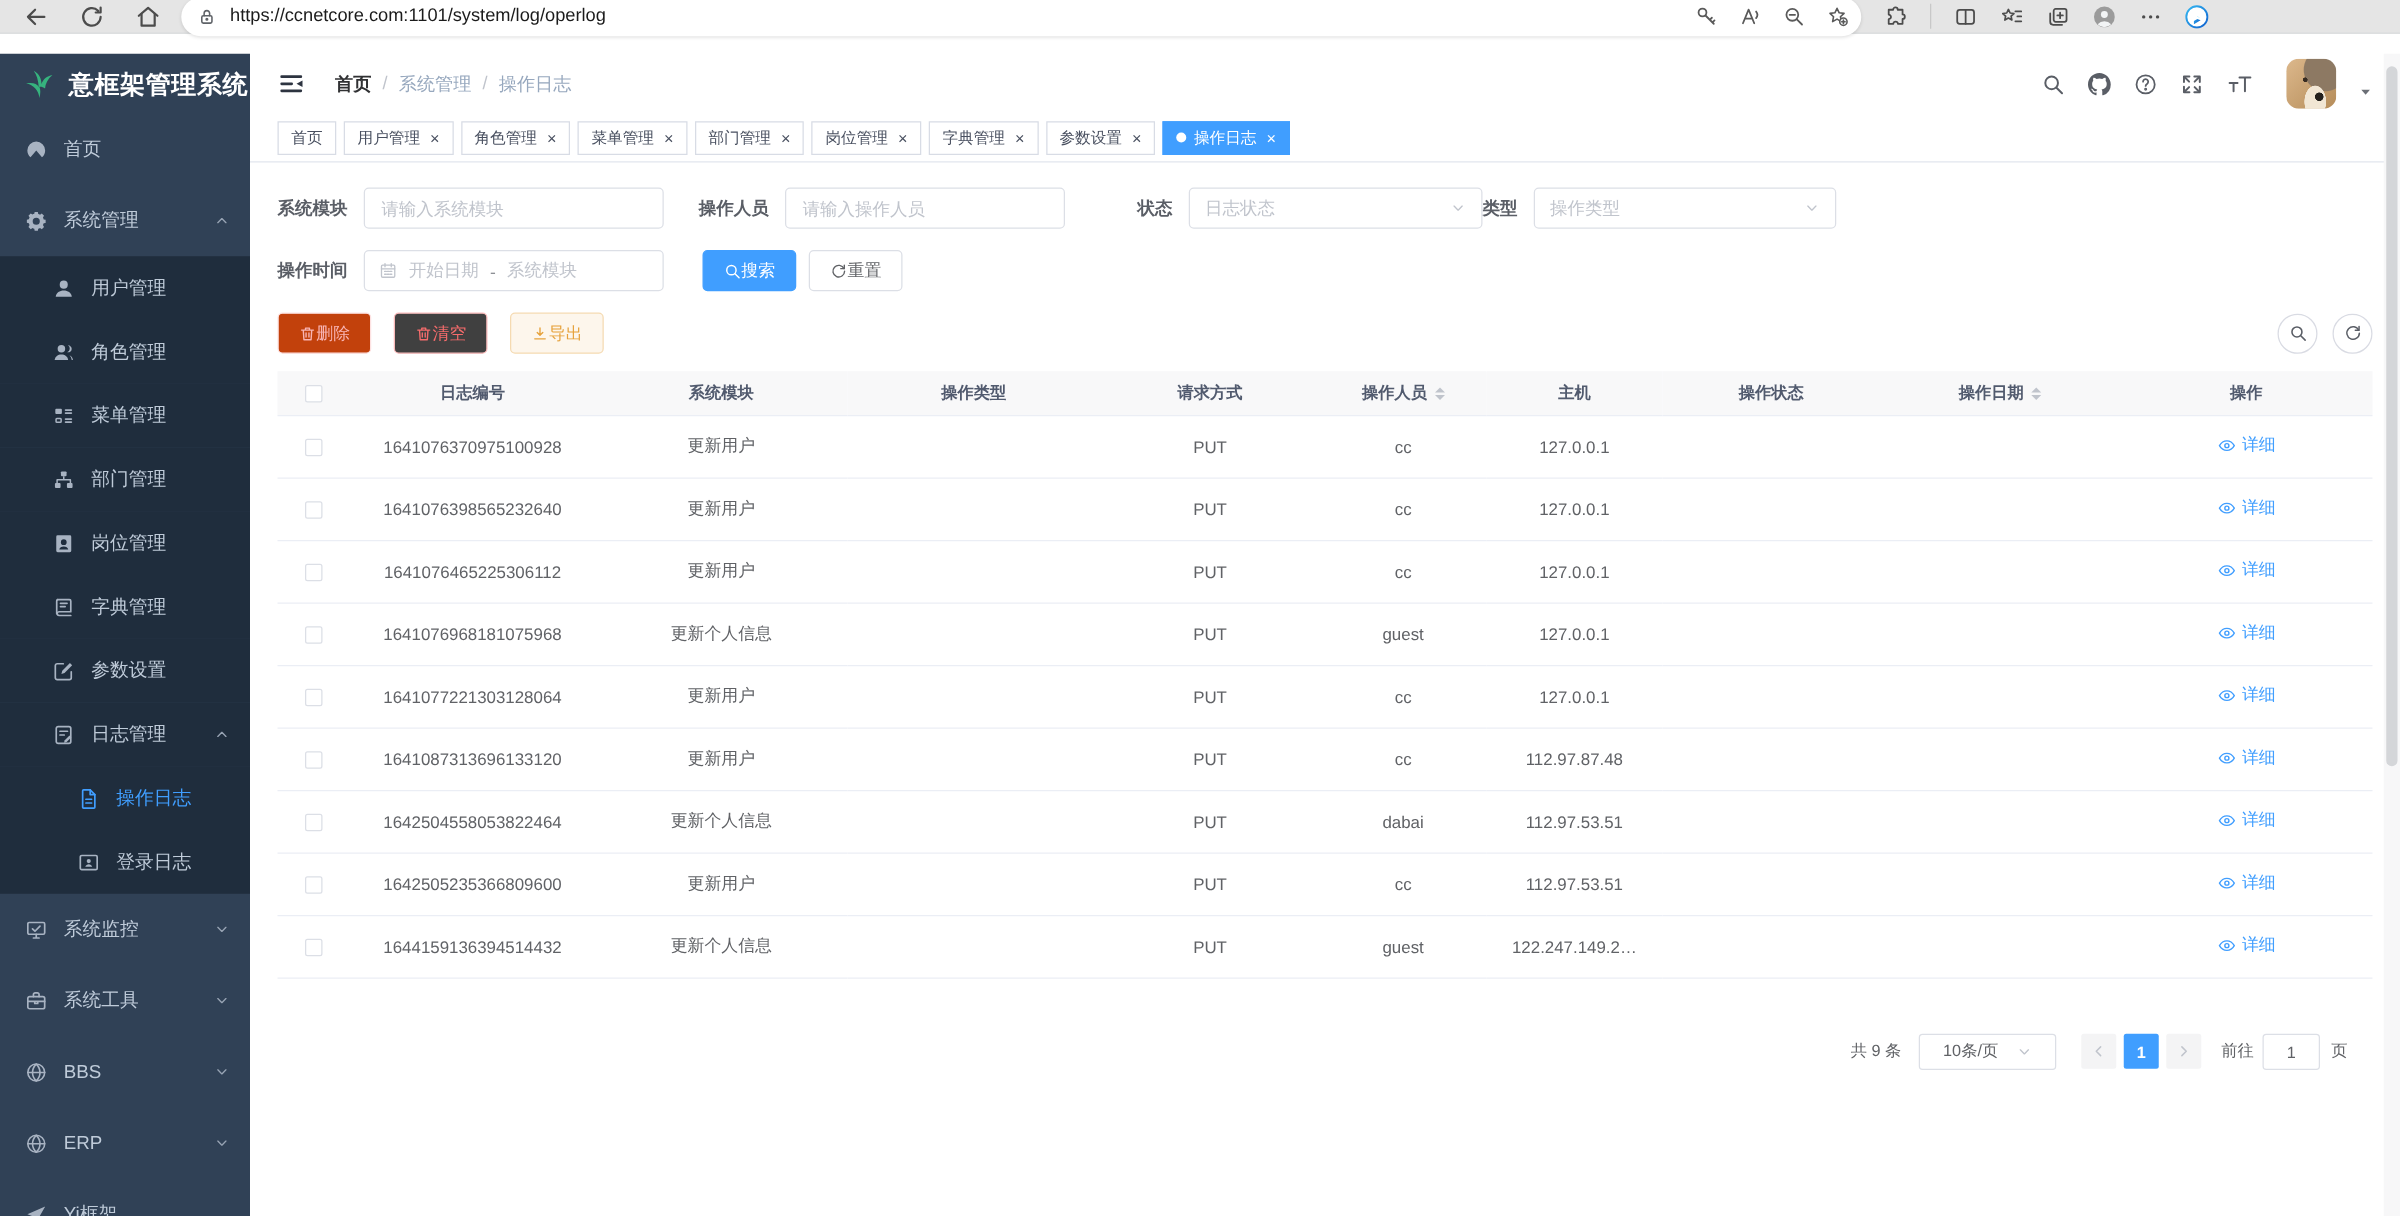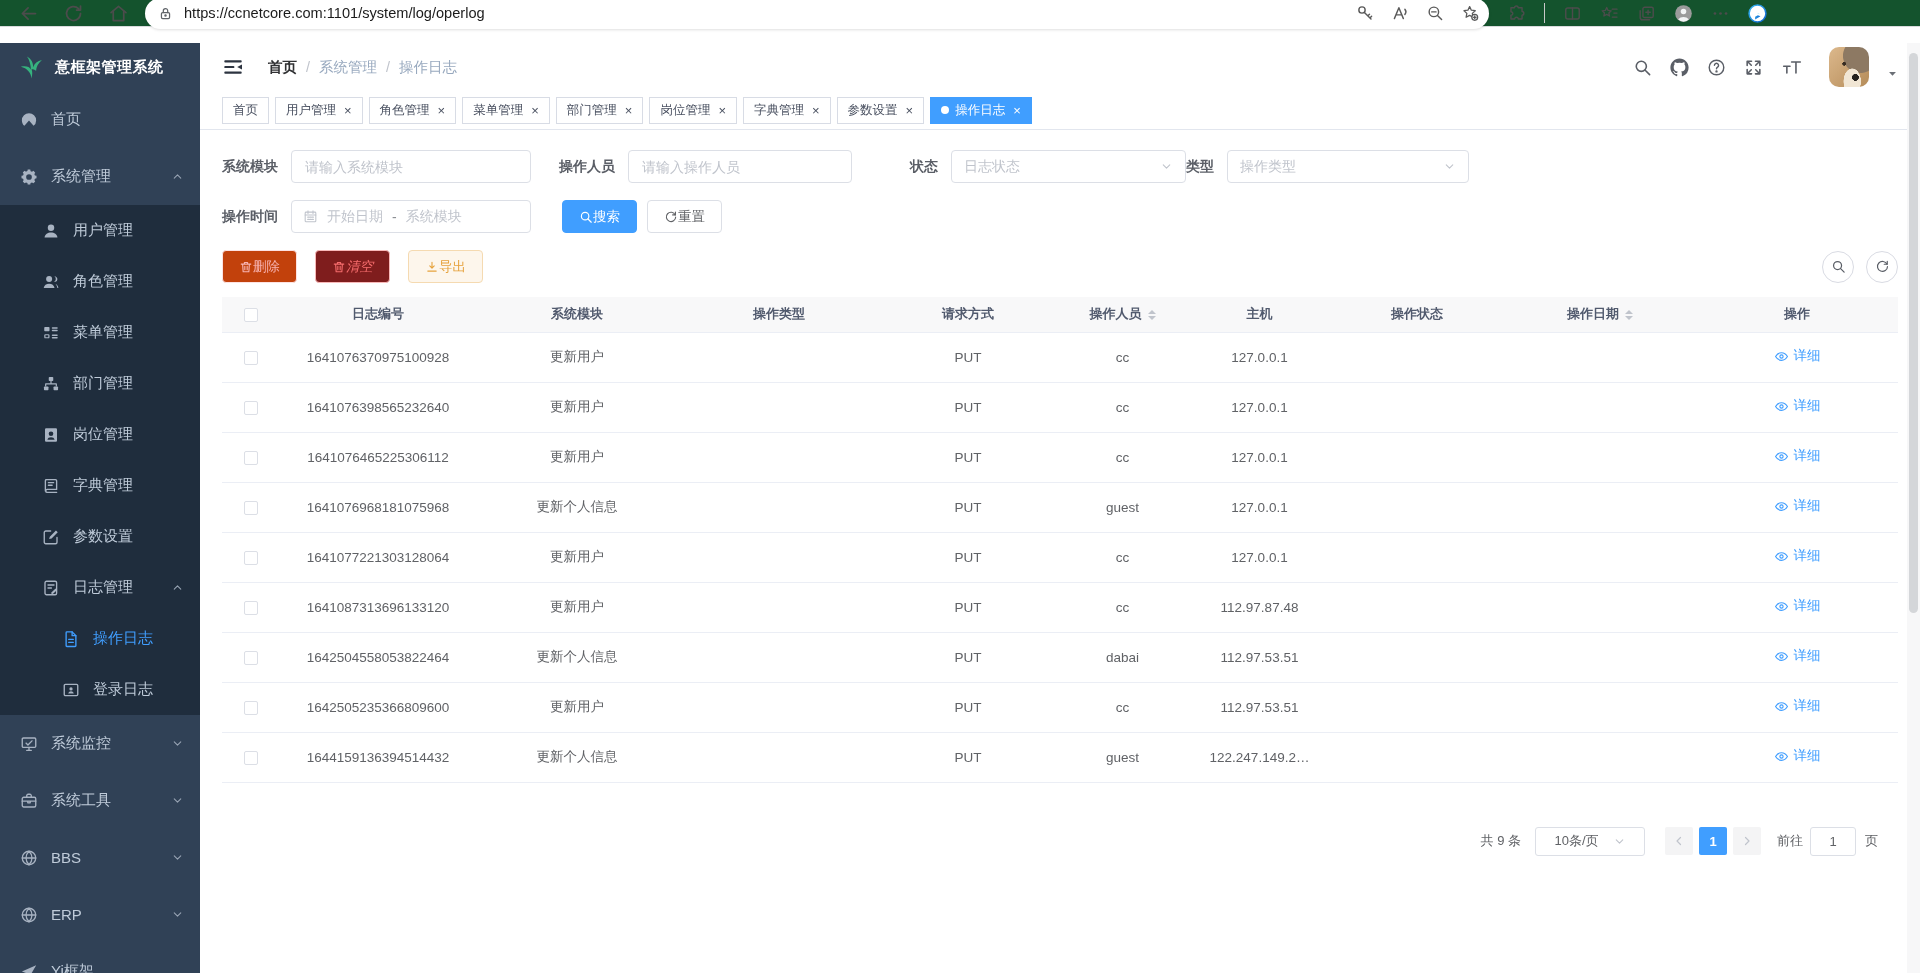--- a/index.html
+++ b/index.html
@@ -1,21 +1,21 @@
 <!DOCTYPE html>
 <html><head>
 <meta charset="utf-8">
 <style>
   * { margin:0; padding:0; box-sizing:border-box; }
   html,body { width:1920px; height:973px; overflow:hidden; background:#fff;
     font-family:"Liberation Sans","DejaVu Sans",sans-serif; }
   svg { display:block; width:100%; height:100%; }
 
   
-  .browser-bar { height:27px; background:#14532d; border-bottom:1px solid #d9dbdd;
+  .browser-bar { height:27px; background:#e5e5e5; border-bottom:1px solid #d9dbdd;
     display:flex; align-items:center; }
   .b-left { display:flex; align-items:center; gap:24px; padding-left:18px; }
   .b-ico { width:21px; height:21px; color:#4c4c4c; cursor:pointer; }
   .url-pill { margin-left:16px; width:1344px; height:31px; background:#fff; border-radius:16px;
     display:flex; align-items:center; padding:0 10px 0 13px; box-shadow:0 1px 3px rgba(0,0,0,.13); }
   .lock { width:15px; height:15px; color:#5f6368; }
   .url-text { margin-left:11px; font-size:14.6px; color:#1b1b1b; flex:1; white-space:nowrap; }
   .pill-icons { display:flex; align-items:center; gap:17px; }
   .pill-icons .b-ico { width:18px; height:18px; color:#5a5a5a; }
   .b-right { display:flex; align-items:center; gap:18px; margin-left:18px; }
@@ -24,21 +24,21 @@
   .b-profile { width:23px; height:23px; }
   .bing { width:30px; height:30px; }
 
   
   .app { position:absolute; top:43px; left:0; right:0; bottom:0; display:flex; }
 
   
   .sidebar { width:200px; flex-shrink:0; background:#304156; overflow:hidden; }
   .logo-row { height:48px; display:flex; align-items:center; padding-left:18px; gap:10px; }
   .logo-ico { width:27px; height:27px; }
-  .logo-title { color:#fff; font-size:15px; font-weight:700; letter-spacing:.5px; }
+  .logo-title { color:#fff; font-size:20px; font-weight:700; letter-spacing:.5px; }
   .menu-item { display:flex; align-items:center; color:#bfcbd9; font-size:15px; cursor:pointer; position:relative; }
   .lvl1 { height:57px; padding-left:20px; }
   .lvl2 { height:51px; padding-left:42px; }
   .lvl3 { height:51px; padding-left:62px; }
   .subbg { background:#1f2d3d; }
   .mi-icon { width:18px; height:18px; margin-right:13px; color:#a8b3c2; flex-shrink:0; }
   .menu-item.active { color:#409eff; }
   .menu-item.active .mi-icon { color:#409eff; }
   .mi-caret { position:absolute; right:16px; width:13px; height:13px; color:#97a3b3; }
   .mi-caret.up { transform:rotate(180deg); }
@@ -88,21 +88,21 @@
   .sel-caret { width:13px; height:13px; color:#c0c4cc; }
   .datebox { width:240px; padding:0 11px; color:#c0c4cc; gap:9px; }
   .cal-ico { width:15px; height:15px; color:#c0c4cc; flex-shrink:0; }
   .date-sep { color:#8d9095; }
   .btn { height:33px; border-radius:4px; font-size:13.5px; display:inline-flex;
     align-items:center; gap:0; padding:0 16px; cursor:pointer; border:1px solid transparent; }
   .btn-ico { width:14px; height:14px; }
   .btn-primary { background:#409eff; border-color:#409eff; color:#fff; }
   .btn-default { background:#fff; border-color:#dcdfe6; color:#606266; }
   .btn-danger-dis { background:#c2410c; border-color:#fde2e2; color:#f8b4b4; cursor:not-allowed; }
-  .btn-danger { background:#7f1d1d; border-color:#f9b9b9; color:#f56c6c;font-style:italic; }
+  .btn-danger { background:#404040; border-color:#f9b9b9; color:#f56c6c; }
   .btn-warning { background:#fdf6ec; border-color:#f5dab1; color:#e6a23c; }
   .action-row { display:flex; align-items:center; gap:18px; margin:6px 0 14px; position:relative; height:33px; }
   .circle-btn { position:absolute; width:32px; height:32px; border-radius:50%;
     border:1px solid #d9dbe3; background:#fff; display:flex; align-items:center;
     justify-content:center; color:#5a5e66; cursor:pointer; }
   .circle-btn .h-ico { width:15px; height:15px; }
   .circle-search { right:44px; }
   .circle-refresh { right:0; }
 
   

